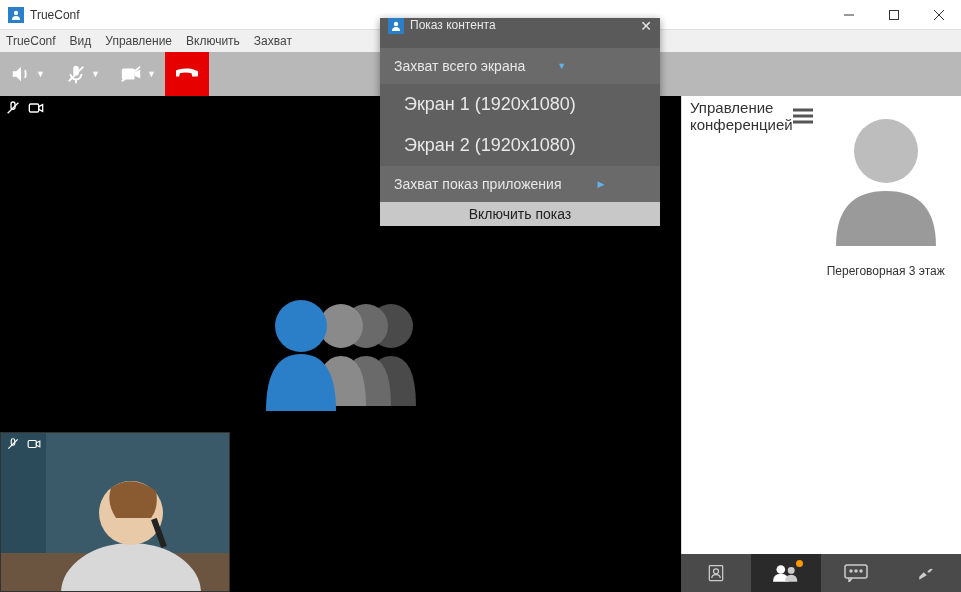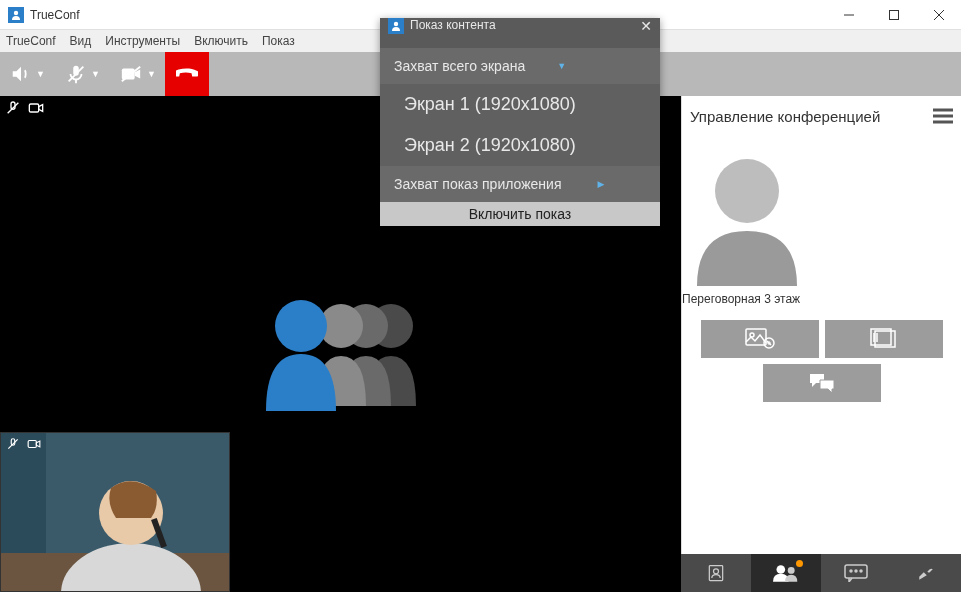--- a/index.html
+++ b/index.html
@@ -19,24 +19,24 @@
 .tool-btn .chev { font-size: 9px; margin-left: 4px; }
 .tool-btn.red { background: #e60000; width: 44px; }
 
 .main { display: flex; height: calc(592px - 30px - 22px - 44px); }
 .video-area { flex: 1; background: #000; position: relative; }
 .mini-icons { position: absolute; top: 4px; left: 4px; display: flex; gap: 4px; color: #fff; }
 .center-logo { position: absolute; top: 50%; left: 50%; transform: translate(-50%, -40%); }
 .pip { position: absolute; left: 0; bottom: 0; width: 230px; height: 160px; background: #7a6a58; border: 1px solid #333; overflow: hidden; }
 .pip-icons { position: absolute; top: 4px; left: 4px; display: flex; gap: 4px; color: #fff; z-index: 2; }
 
-.side { width: 280px; background: #fff; border-left: 1px solid #ddd; display: flex; flex-direction: column; }
+.side { width: 280px; background: #fff; border-left: 1px solid #ddd; display: flex; flex-direction: row; }
 .side-header { height: 40px; display: flex; align-items: center; padding: 0 8px; font-size: 15px; color: #333; }
 .side-header .burger { margin-left: auto; }
-.avatar-wrap { display: flex; flex-direction: column; align-items: flex-start; padding: 10px 0 8px; }
+.avatar-wrap { display: flex; flex-direction: column; align-items: center; padding: 10px 0 8px; gap: 12px; }
 .avatar-name { font-size: 12px; color: #333; margin-top: 6px; }
 .side-btns { display: flex; flex-wrap: wrap; gap: 6px; padding: 6px 14px; justify-content: center; }
 .side-btn { width: 118px; height: 38px; background: #9c9c9c; display: flex; align-items: center; justify-content: center; }
 .side-btn.full { width: 118px; }
 
 .bottom-tabs { position: absolute; bottom: 0; right: 0; width: 280px; height: 38px; background: #4a4a4a; display: flex; }
 .btab { flex: 1; display: flex; align-items: center; justify-content: center; position: relative; }
 .btab.active { background: #2a2a2a; }
 .btab .dot { position: absolute; top: 6px; right: 18px; width: 7px; height: 7px; background: #ff9800; border-radius: 50%; }
 
@@ -80,23 +80,23 @@
           <line x1="0" y1="0" x2="10" y2="10" stroke="#333" stroke-width="1"></line>
           <line x1="10" y1="0" x2="0" y2="10" stroke="#333" stroke-width="1"></line>
         </svg>
       </div>
   </div>
 </div>
 
 <div class="menubar">
   <span>TrueConf</span>
   <span>Вид</span>
-  <span>Инструменты</span>
+  <span>Управление</span>
   <span>Включить</span>
-  <span>Показ</span>
+  <span>Захват</span>
 </div>
 
 <div class="toolbar">
   <div class="tool-btn">
     <svg width="22" height="22" viewBox="0 0 24 24" fill="#fff">
         <path d="M3 9v6h4l5 5V4L7 9H3z"></path>
         <path d="M16 8c1.5 1 1.5 7 0 8" stroke="#fff" stroke-width="2" fill="none"></path>
       </svg>
     <span class="chev">▼</span>
   </div>

